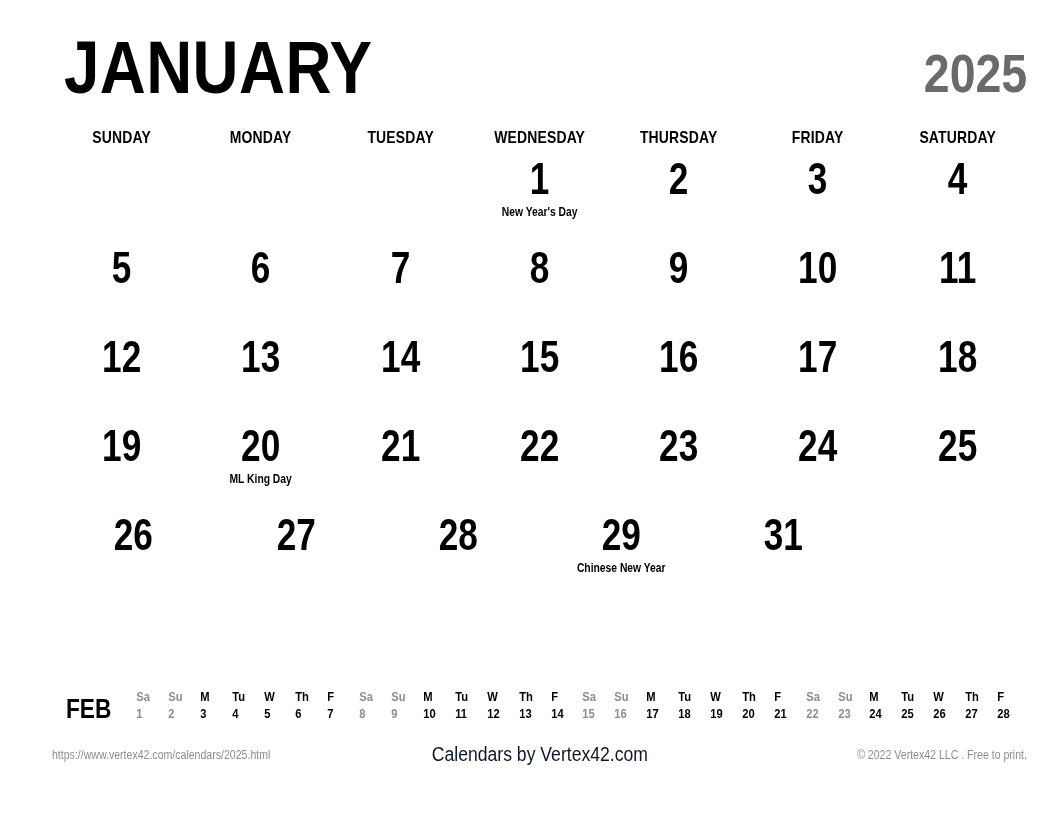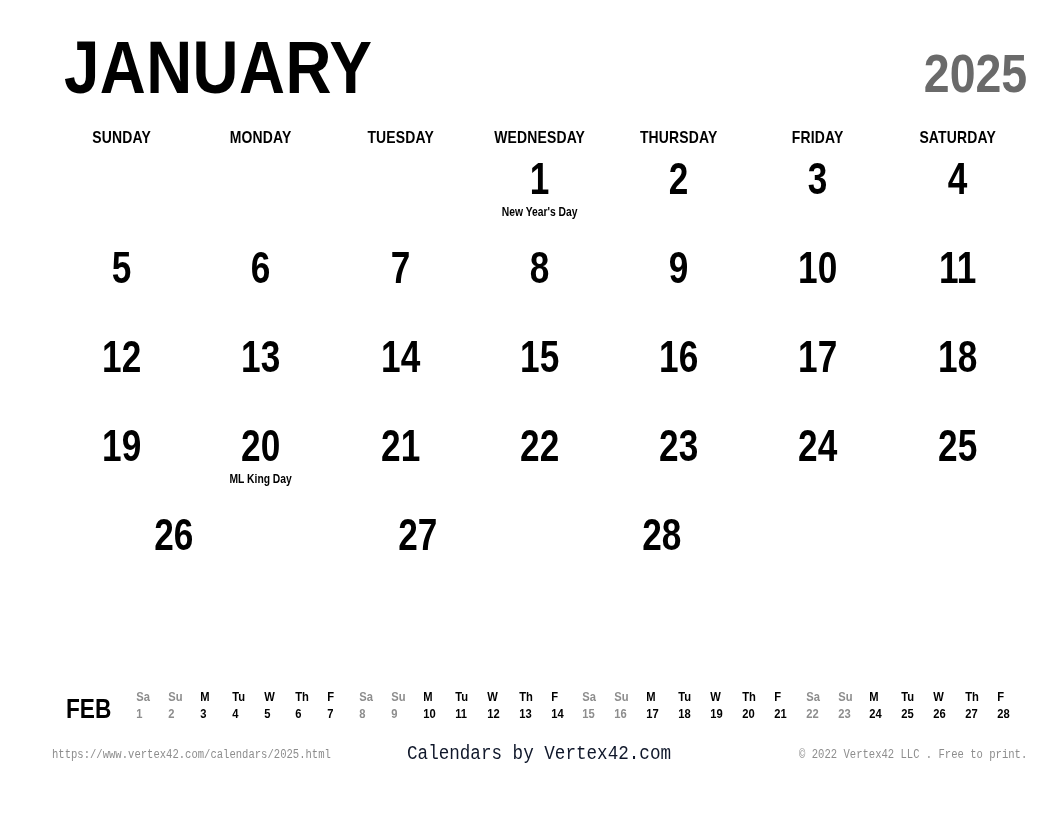--- a/index.html
+++ b/index.html
@@ -163,21 +163,20 @@
   .mini-day.weekend .mini-dow,
   .mini-day.weekend .mini-date { color: #8d8d8d; }
 
   
   .footer {
     position: absolute;
     left: 40px;
     top: 744px;
     width: 975px;
     height: 24px;
-    font-family: Liberation Mono, monospace;
   }
   .footer-left {
     position: absolute;
     left: 0;
     top: 3px;
     font-size: 12px;
     line-height: 16px;
     font-weight: 400;
     transform: scaleX(0.88);
     transform-origin: left center;
@@ -328,20 +327,27 @@
         <div class="date-row">
           <div class="day-cell">
             <span class="day-num">26</span>
           </div>
           <div class="day-cell">
             <span class="day-num">27</span>
           </div>
           <div class="day-cell">
             <span class="day-num">28</span>
           </div>
+          <div class="day-cell">
+            <span class="day-num">29</span>
+            <span class="day-event">Chinese New Year</span>
+          </div>
+          <div class="day-cell">
+            <span class="day-num">31</span>
+          </div>
           <div class="day-cell empty">
             <span class="day-num"></span>
           </div>
         </div>
       </div>
   </div>
 
   <div class="mini-strip">
     <div class="mini-label">FEB</div>
     <div class="mini-days" id="mini-days">

